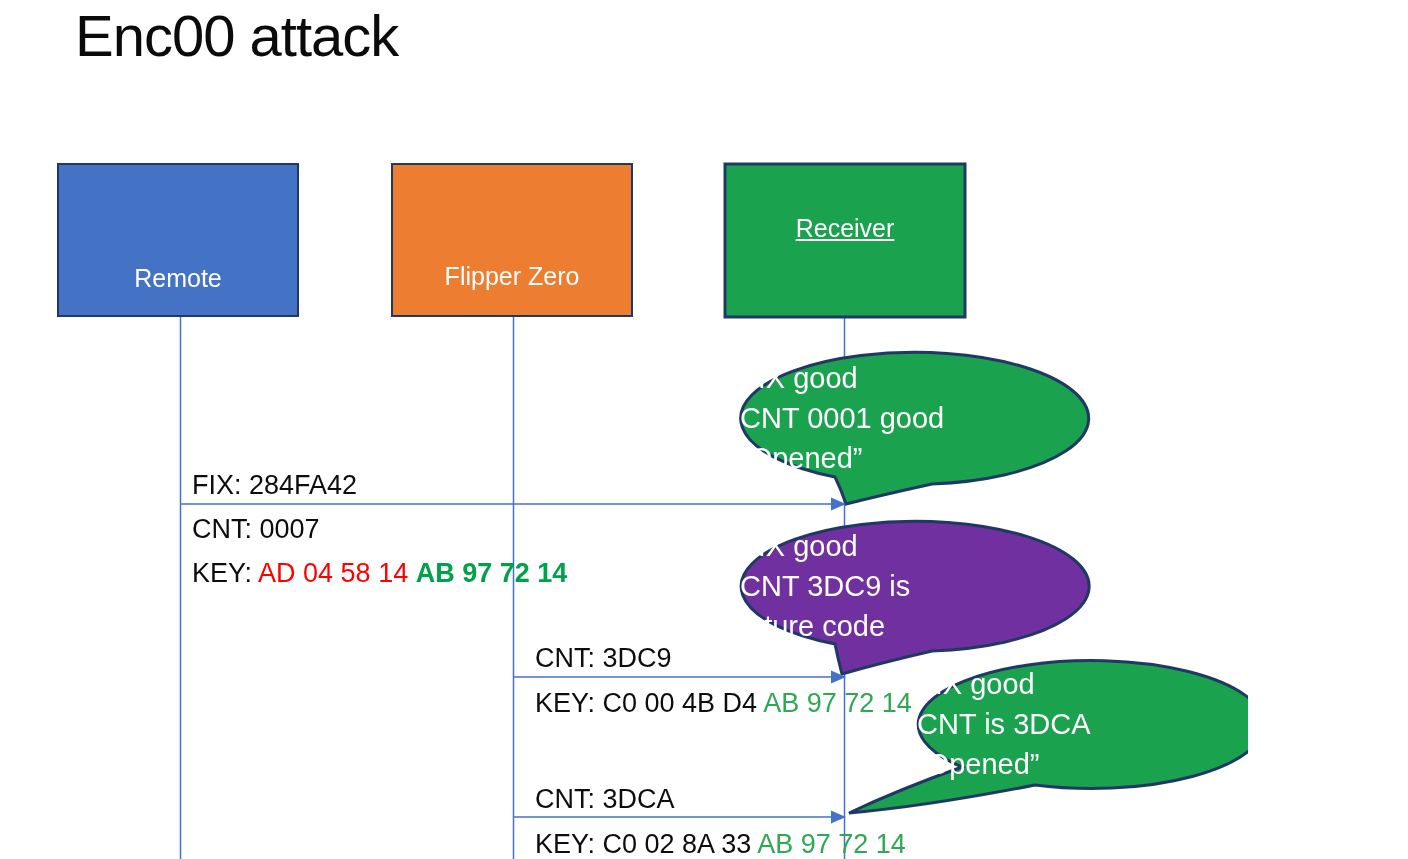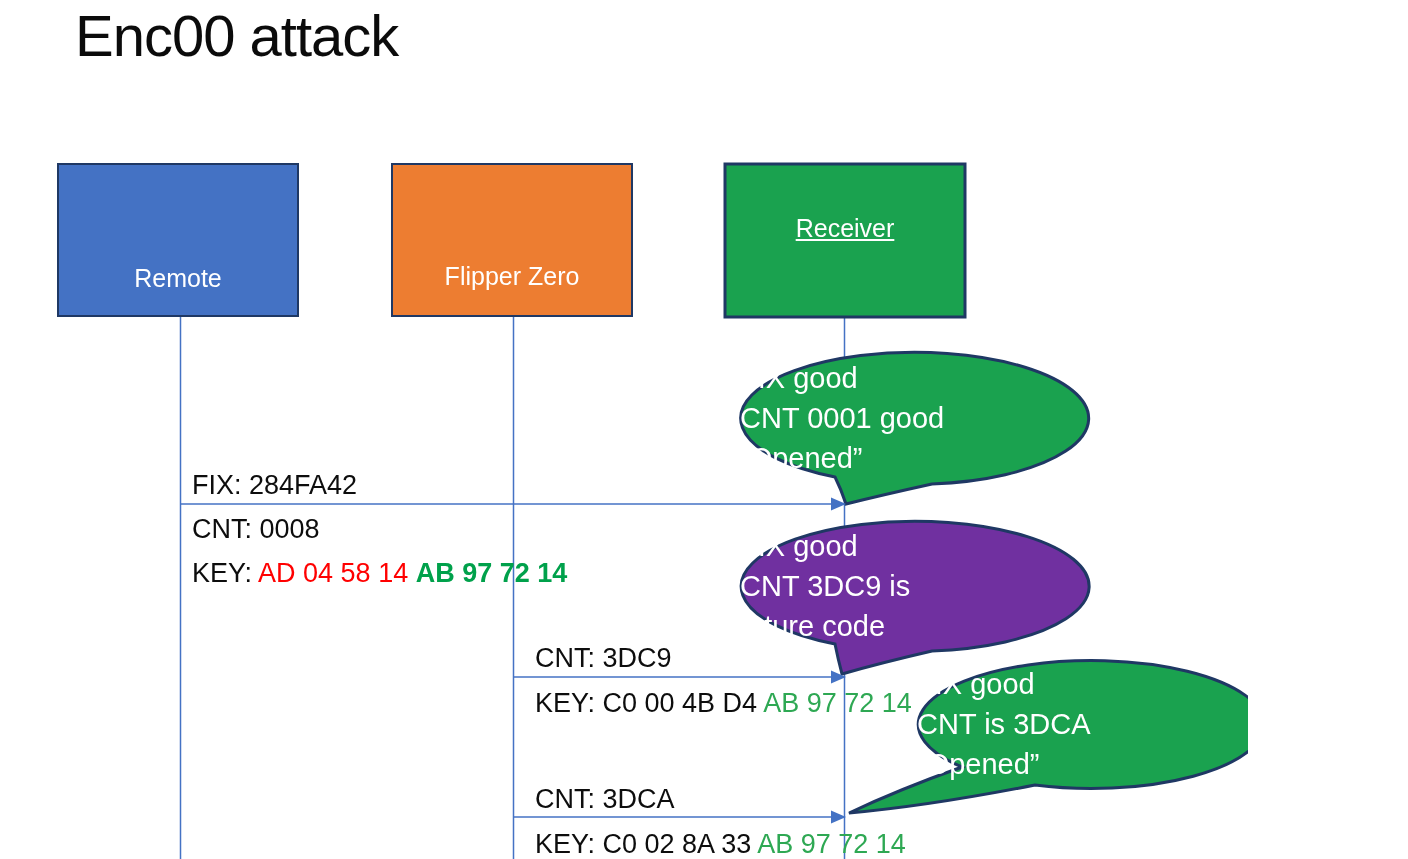--- a/index.html
+++ b/index.html
@@ -68,21 +68,21 @@
     <rect x="392" y="164" width="240" height="152" stroke-width="2" stroke="#1F3864" fill="#ED7D31"></rect>
     <rect x="725" y="164" width="240" height="153" stroke-width="3" stroke="#1F3864" fill="#1AA24F"></rect>
   </svg>
 
   <div class="actor-label" style="left:58px;top:164px;width:240px;height:152px;margin-top:38px;">Remote</div>
   <div class="actor-label" style="left:392px;top:164px;width:240px;height:152px;margin-top:36px;">Flipper Zero</div>
   <div class="actor-label" style="left:725px;top:152px;width:240px;height:153px;text-decoration:underline;">Receiver</div>
 
   <div class="msg" style="left:192px;top:463px;">
     <div>FIX: 284FA42</div>
-    <div>CNT: 0008</div>
+    <div>CNT: 0007</div>
     <div><span>KEY: </span><span class="key-red">AD 04 58 14 </span><span class="key-green-bold">AB 97 72 14</span></div>
   </div>
 
   <div class="msg msg2" style="left:515px;top:636px;">
     <div>CNT: 3DC9</div>
     <div><span>KEY: C0 00 4B D4 </span><span class="key-green">AB 97 72 14</span></div>
   </div>
 
   <div class="msg msg2" style="left:515px;top:777px;">
     <div>CNT: 3DCA</div>

